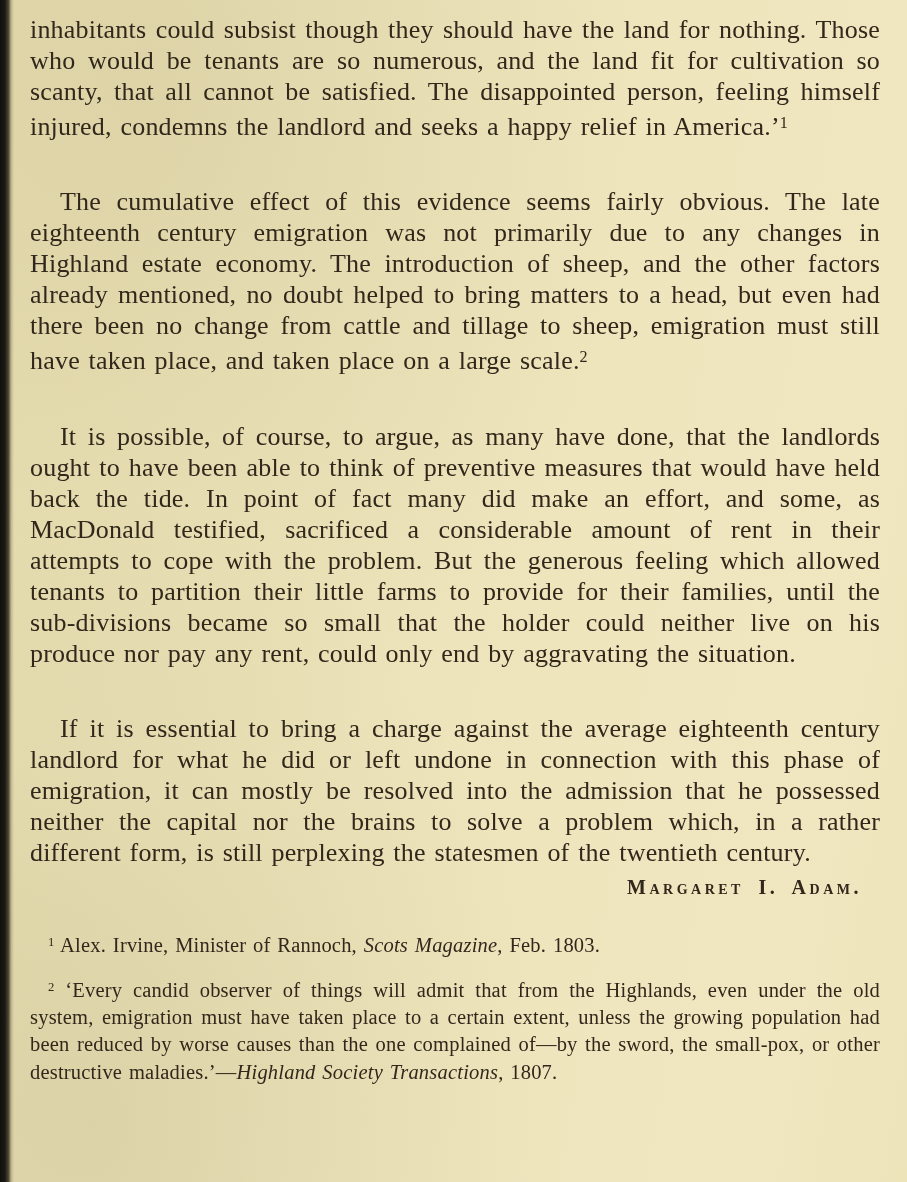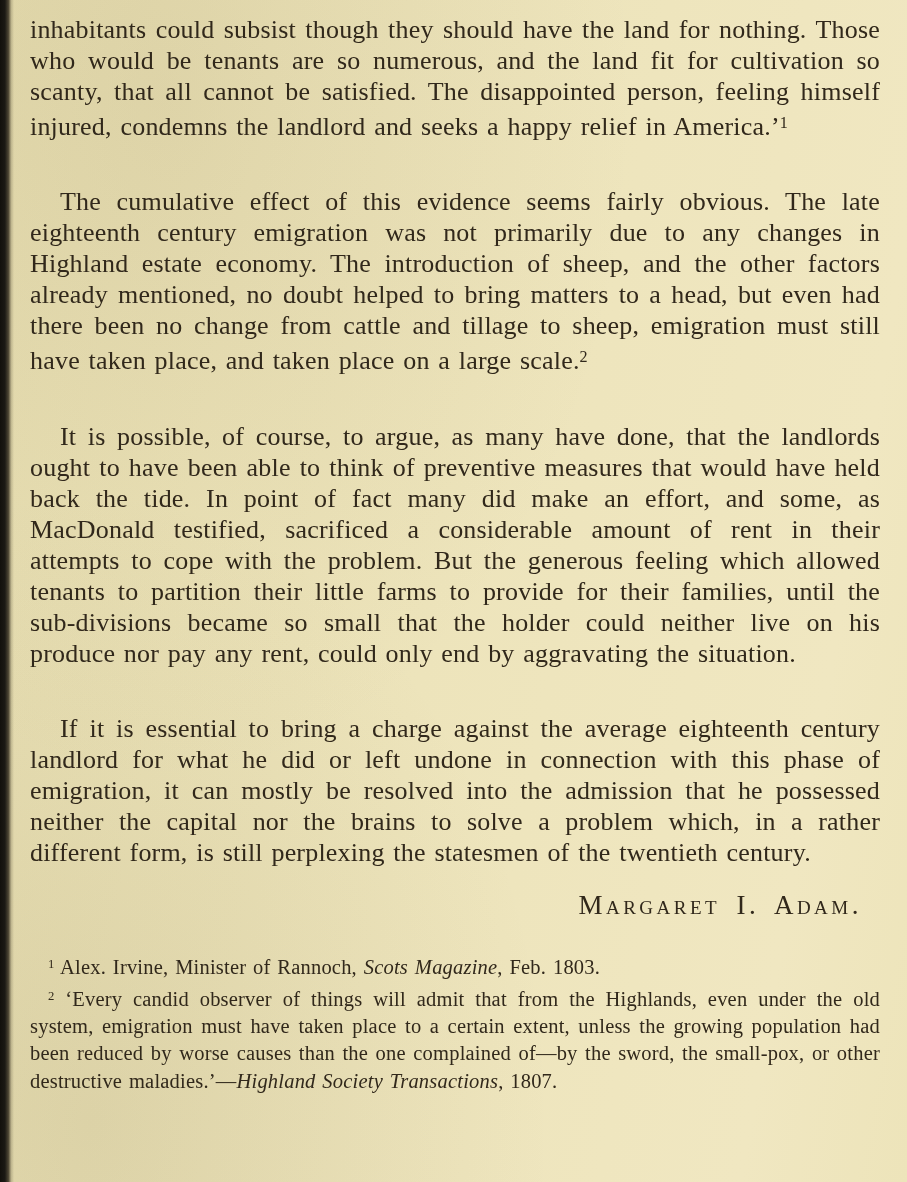--- a/index.html
+++ b/index.html
@@ -42,41 +42,42 @@
     word-spacing: 2px;
   }
   .para.indent { text-indent: 30px; margin-top: 44px; }
   .super {
     font-size: 0.62em;
     vertical-align: 0.45em;
     letter-spacing: 0;
   }
   .italic { font-style: italic; }
   .signature {
-    margin-top: 22px;
+    margin-top: 8px;
     text-align: right;
     padding-right: 18px;
     font-variant: small-caps;
-    font-size: 27px;
+    font-size: 20px;
     letter-spacing: 3.5px;
     word-spacing: 6px;
+    font-weight: bold;
   }
   .footnotes {
     margin-top: 30px;
   }
   .footnote {
     margin: 0;
     font-size: 20.5px;
     line-height: 27.5px;
     text-align: justify;
     text-indent: 18px;
     letter-spacing: 0.2px;
     word-spacing: 1.5px;
   }
-  .footnote + .footnote { margin-top: 2px; }
+  .footnote + .footnote { margin-top: 15px; }
 </style>
 </head>
 <body>
 
 <div class="page">
   <div class="left-edge"></div>
   <div class="content">
     <div id="paragraphs">
         <p class="para"><span>inhabitants could subsist though they should have the land for nothing.  Those who would be tenants are so numerous, and the land fit for cultivation so scanty, that all cannot be satisfied.  The disappointed person, feeling himself injured, condemns the landlord and seeks a happy relief in America.’</span><span class="super">1</span></p>
         <p class="para indent"><span>The cumulative effect of this evidence seems fairly obvious. The late eighteenth century emigration was not primarily due to any changes in Highland estate economy.  The introduction of sheep, and the other factors already mentioned, no doubt helped to bring matters to a head, but even had there been no change from cattle and tillage to sheep, emigration must still have taken place, and taken place on a large scale.</span><span class="super">2</span></p>

